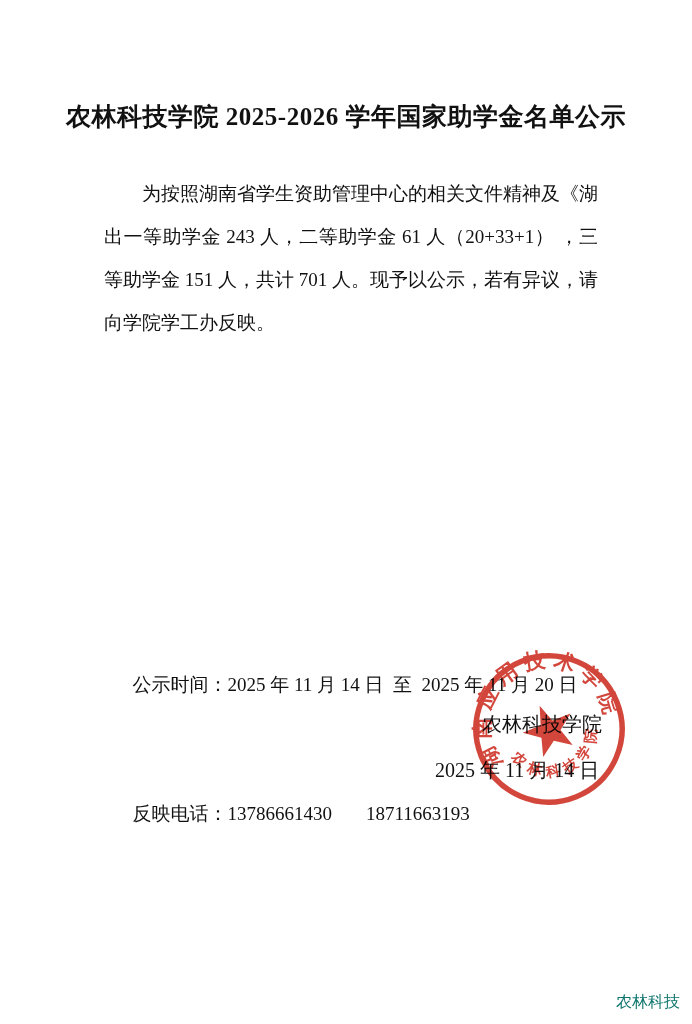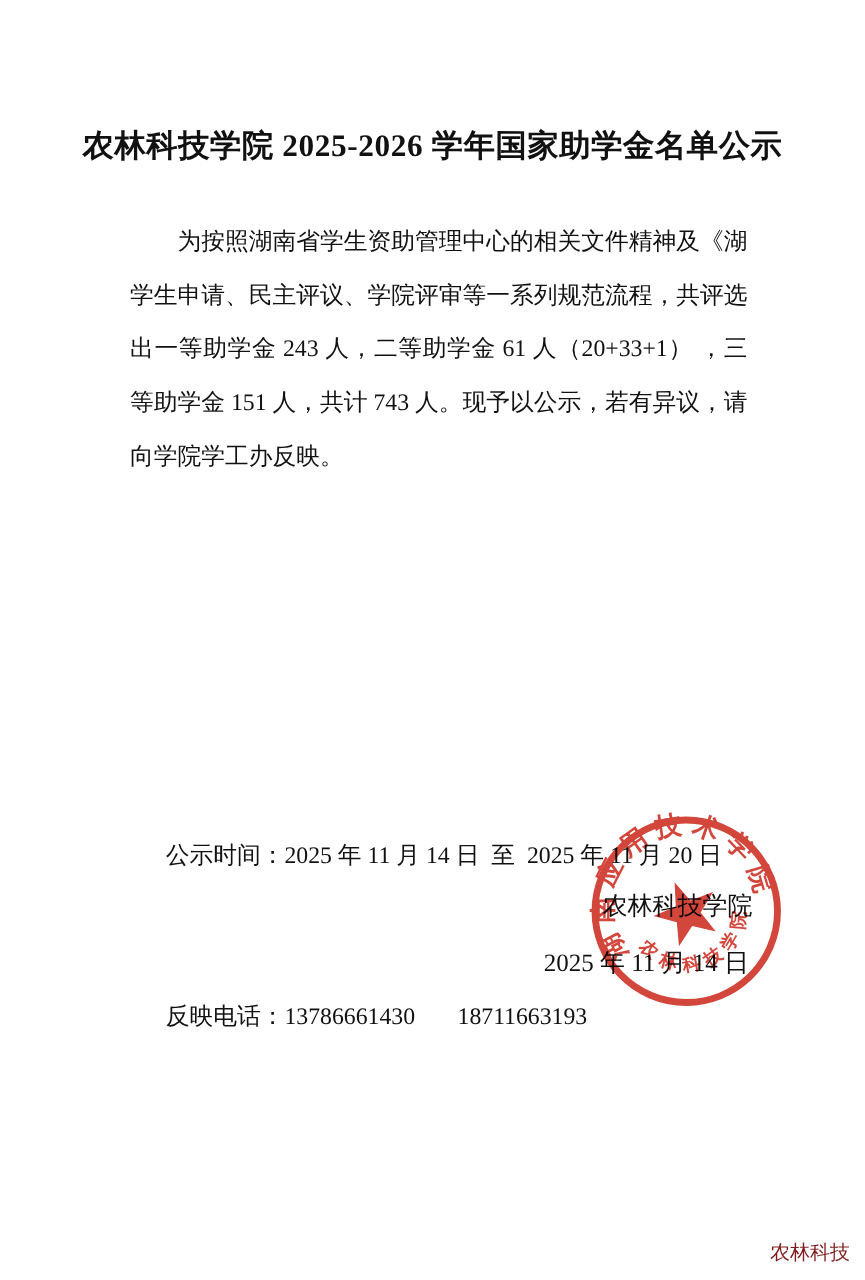--- a/index.html
+++ b/index.html
@@ -84,36 +84,35 @@
     height: 178px;
     mix-blend-mode: multiply;
     opacity: 0.93;
   }
   .footer-note {
     position: absolute;
     left: 616px;
     top: 992px;
     font-size: 16px;
     font-family: "Liberation Sans", sans-serif;
-    color: #7f1d1d;
+    color: #0f766e;
     white-space: pre;
   }
 </style>
 </head>
 <body>
 
 <div class="page">
 
   <div class="doc-title">农林科技学院 2025-2026 学年国家助学金名单公示</div>
 
   <div class="para">
     <div class="line first">为按照湖南省学生资助管理中心的相关文件精神及《湖</div>
-    <div class="line">学生申请、民主评议、学院评审等一系列规范流程，共评选</div>
     <div class="line">出一等助学金 243 人，二等助学金 61 人（20+33+1） ，三</div>
-    <div class="line">等助学金 151 人，共计 743 人。现予以公示，若有异议，请</div>
+    <div class="line">等助学金 151 人，共计 701 人。现予以公示，若有异议，请</div>
     <div class="line last">向学院学工办反映。</div>
   </div>
 
   <div class="notice">
     <div class="row">
       <span>公示时间：</span><span>2025 年 11 月 14 日  至  2025 年 11 月 20 日</span>
     </div>
     <div class="row">
       <span>反映电话：</span><span>13786661430</span><span class="phone-gap"></span><span>18711663193</span>
     </div>

